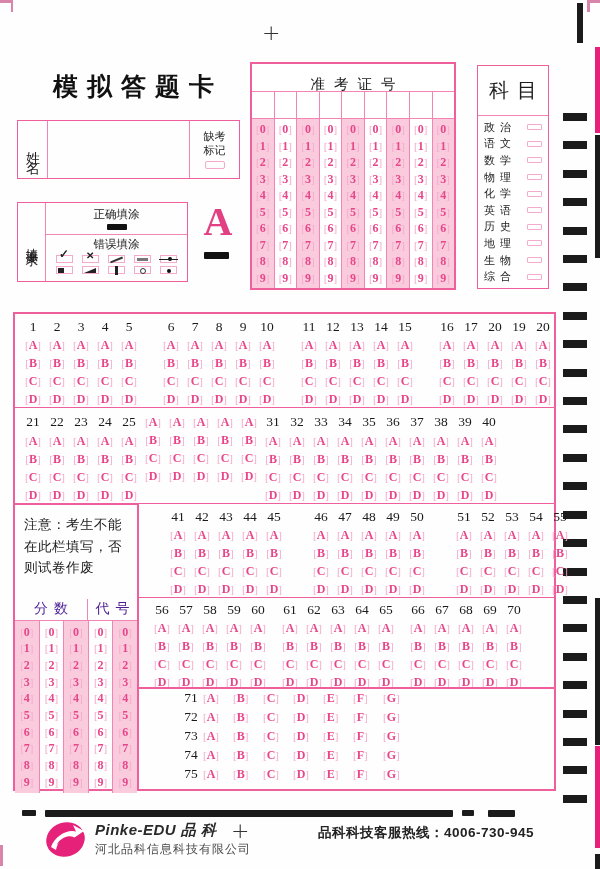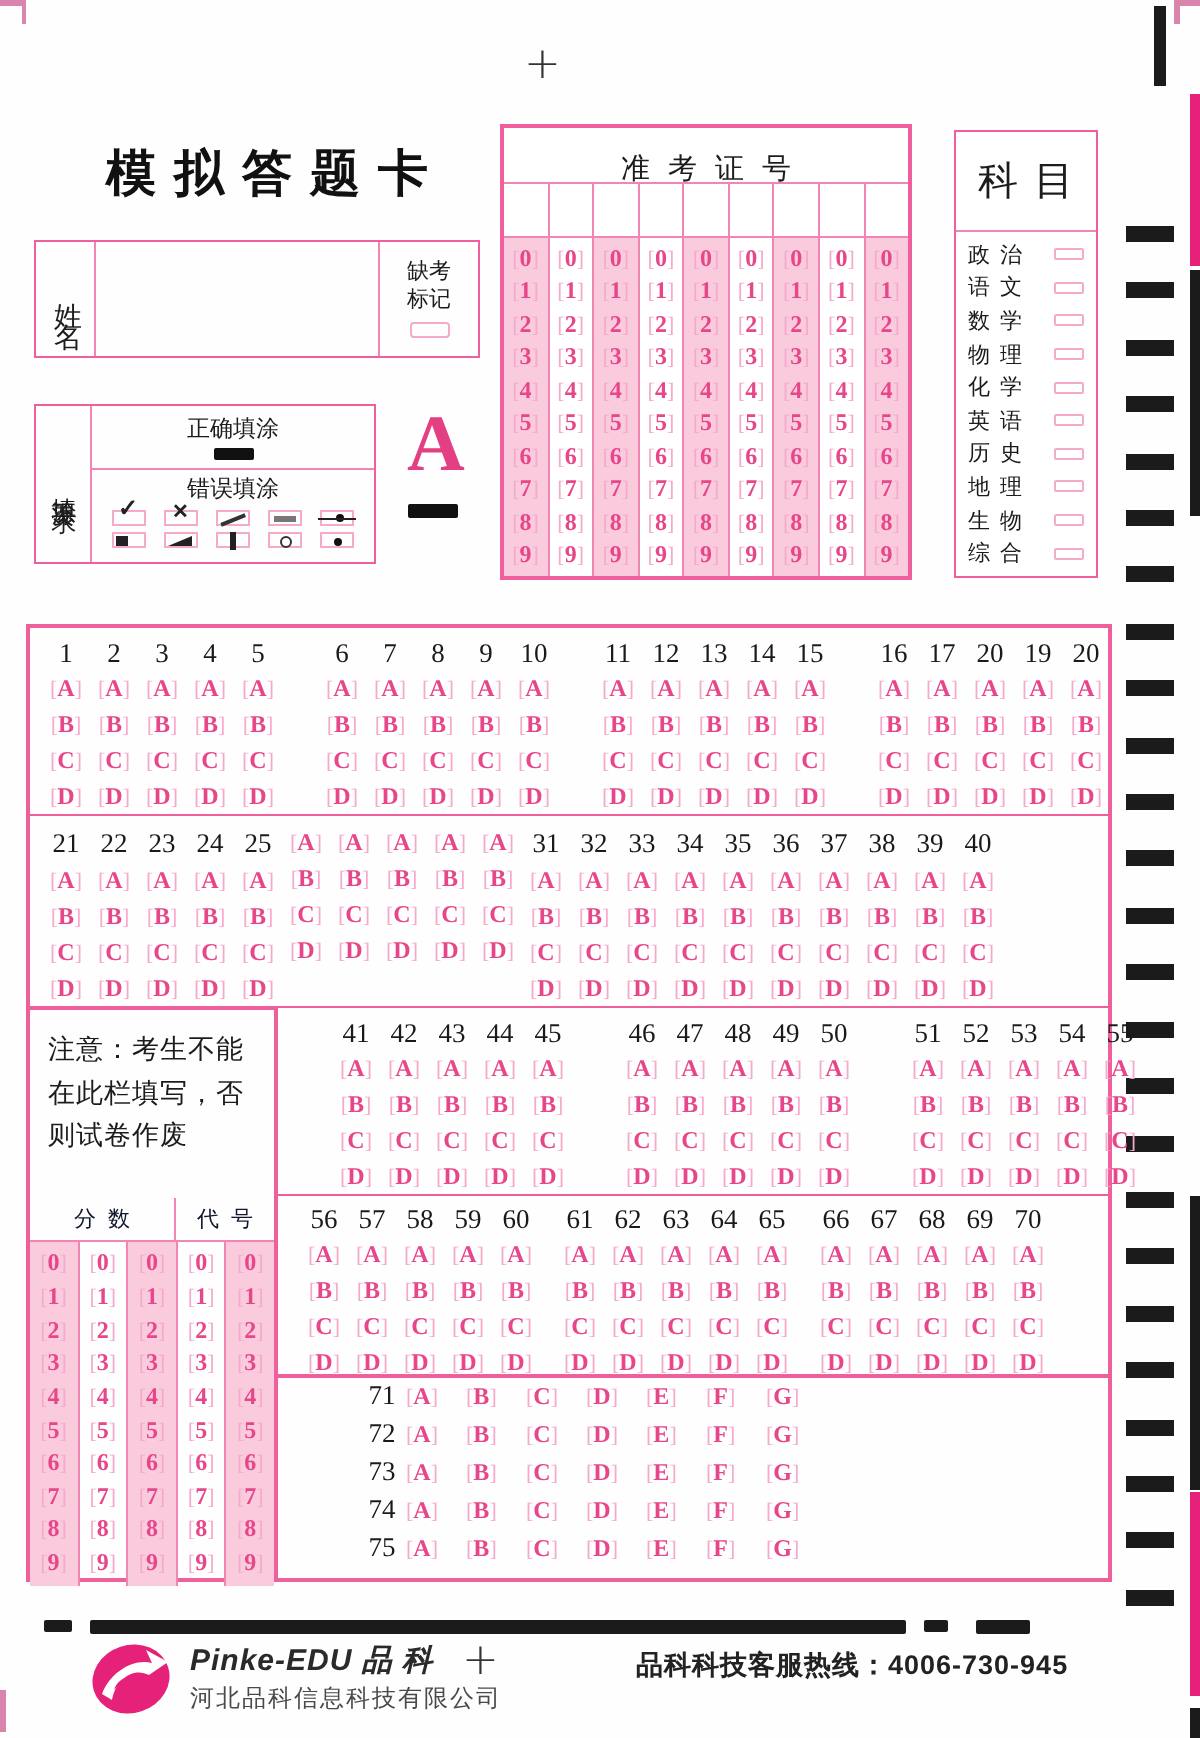--- a/index.html
+++ b/index.html
@@ -114,21 +114,21 @@
 
   .notice{position:absolute;left:0;top:190px;width:122px;height:93px;padding:10px 8px 0 9px;
           font-size:13.5px;line-height:1.6;letter-spacing:0.5px;}
 
   
   .scoregrid{position:absolute;left:0;top:284.5px;width:122px;height:194.5px;display:flex;flex-direction:column;}
   .sg-head{height:22px;display:flex;border-bottom:1px solid var(--pink-line);}
   .sg-head .h1{width:73px;border-right:1px solid var(--pink-line);}
   .sg-head .h2{flex:1;}
   .sg-head div{display:flex;align-items:center;justify-content:center;
-               font-size:11px;letter-spacing:6px;text-indent:6px;color:#0f172a;}
+               font-size:14px;letter-spacing:6px;text-indent:6px;color:#4c1d95;}
   .sg-cols{flex:1;display:flex;}
   .sg-cols .dcol{padding:3px 0;}
 
   
   .q5area{position:absolute;left:140px;top:377px;display:flex;flex-direction:column;gap:4.5px;}
   .q5row{display:flex;align-items:center;height:14.5px;}
   .q5row .qnum{width:24px;text-align:center;margin-left:24px;}
   .q5row .bub{width:30px;text-align:left;}
 
   

